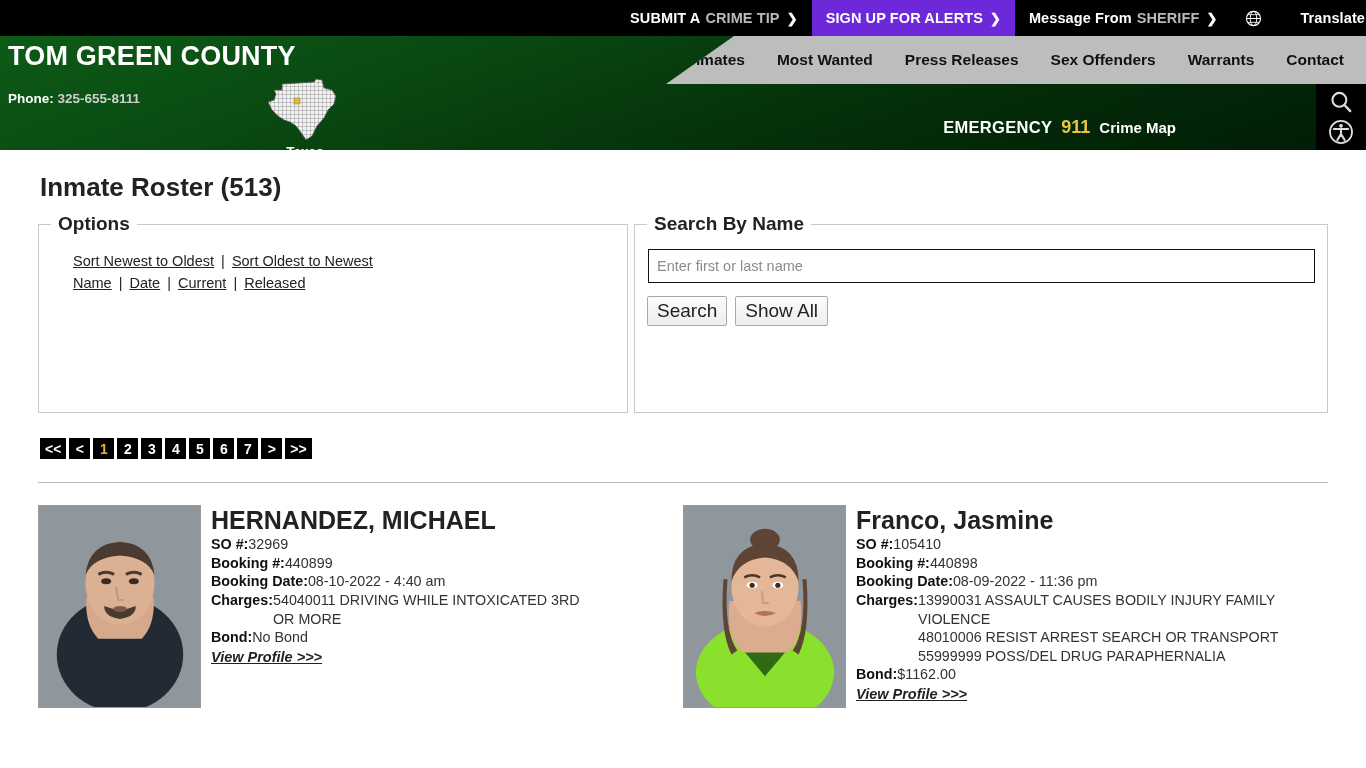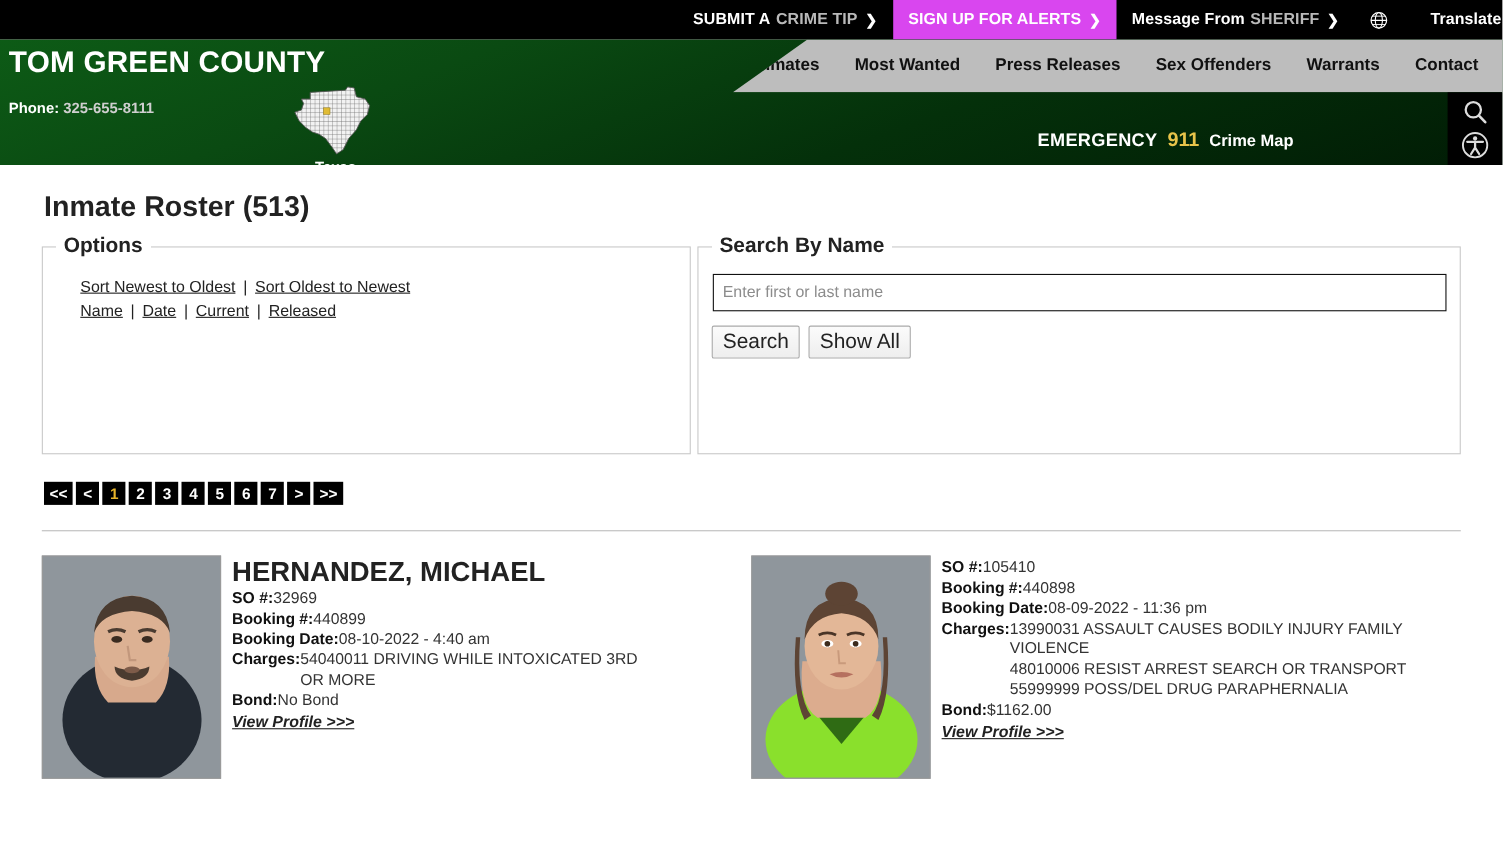--- a/index.html
+++ b/index.html
@@ -29,21 +29,21 @@
     font-size: 14.5px;
     font-weight: bold;
     letter-spacing: .1px;
     white-space: nowrap;
     cursor: pointer;
     text-decoration: none;
     font-stretch: condensed;
   }
   .top-link .muted { color: #b9b9b9; font-weight: bold; margin-left: 5px; }
   .top-link .chev { margin-left: 7px; font-size: 13px; color: #ffffff; }
-  .top-link.alert { background: #d946ef; }
+  .top-link.alert { background: #6d28d9; }
   .top-link.translate { padding-right: 1px; gap: 31px; }
   .globe {
     display: inline-block; width: 17px; height: 17px;
     margin-right: 7px; position: relative; flex: none;
   }
   .globe svg { display: block; }
 
   
   .header {
     position: relative;
@@ -487,20 +487,21 @@
           <ellipse cx="95" cy="80" rx="5.5" ry="3.4" fill="#ffffff"></ellipse>
           <circle cx="69" cy="80" r="2.6" fill="#3b2a1c"></circle>
           <circle cx="95" cy="80" r="2.6" fill="#3b2a1c"></circle>
           <path d="M61 72 Q69 68 77 72" stroke="#4a3527" stroke-width="2.6" fill="none"></path>
           <path d="M87 72 Q95 68 103 72" stroke="#4a3527" stroke-width="2.6" fill="none"></path>
           <path d="M79 86 L80 98 L86 98" stroke="#c99a7c" stroke-width="1.8" fill="none"></path>
           <path d="M71 108 Q82 104 93 108 Q82 114 71 108 Z" fill="#b5705f"></path>
         </svg>
       </div>
       <div class="rec-body">
+        <div class="rec-name">Franco, Jasmine</div>
 
         <div class="rec-line">
           <b>SO #:</b>
           <span>105410</span>
         </div>
 
         <div class="rec-line">
           <b>Booking #:</b>
           <span>440898</span>
         </div>

